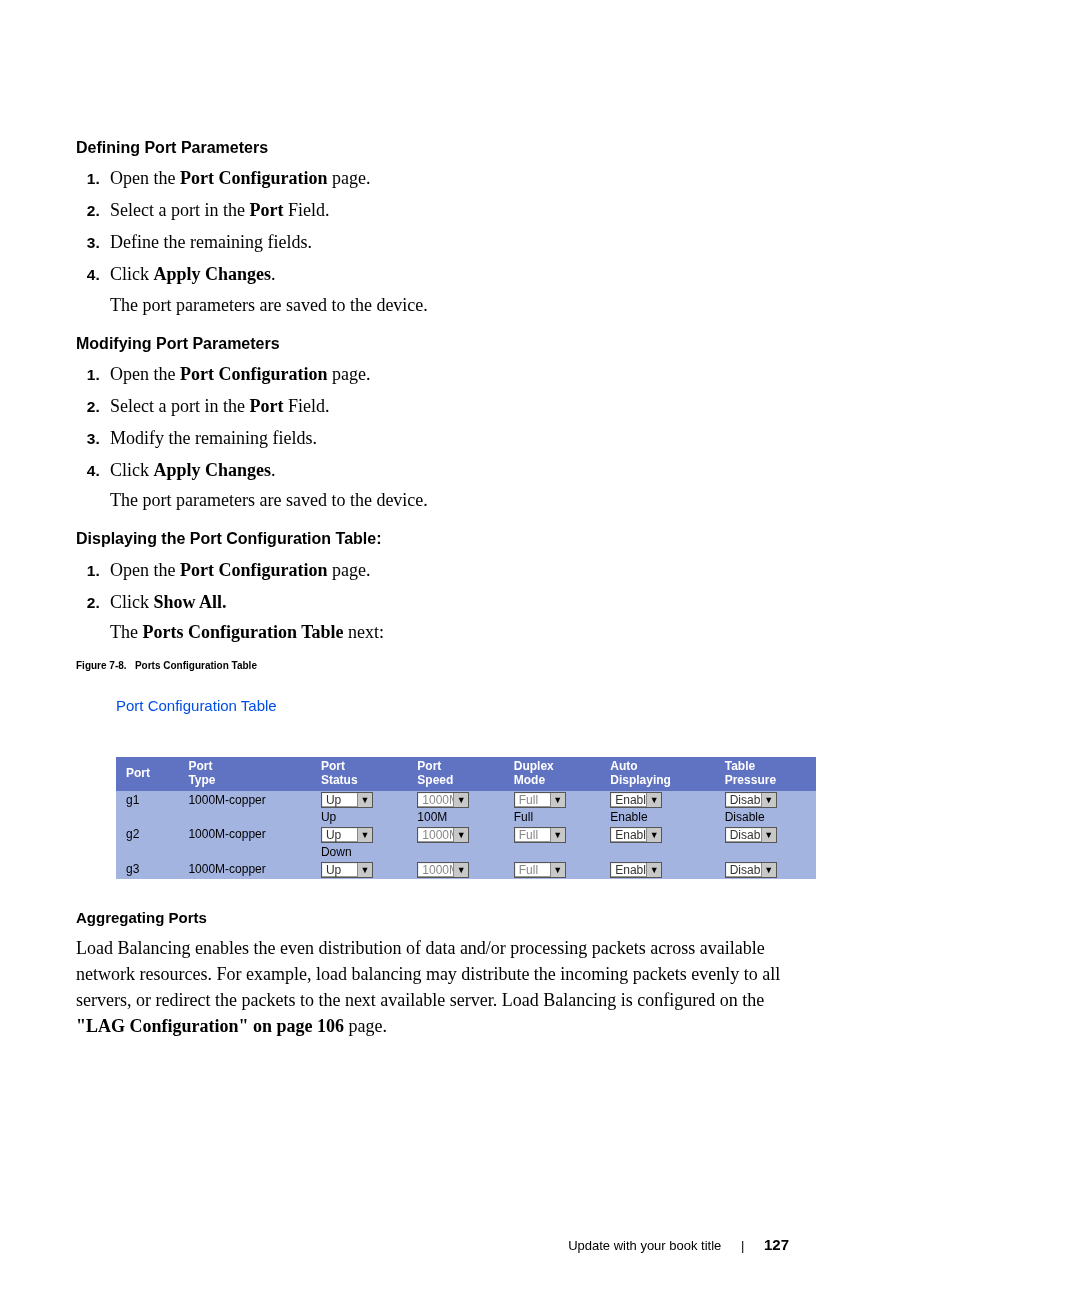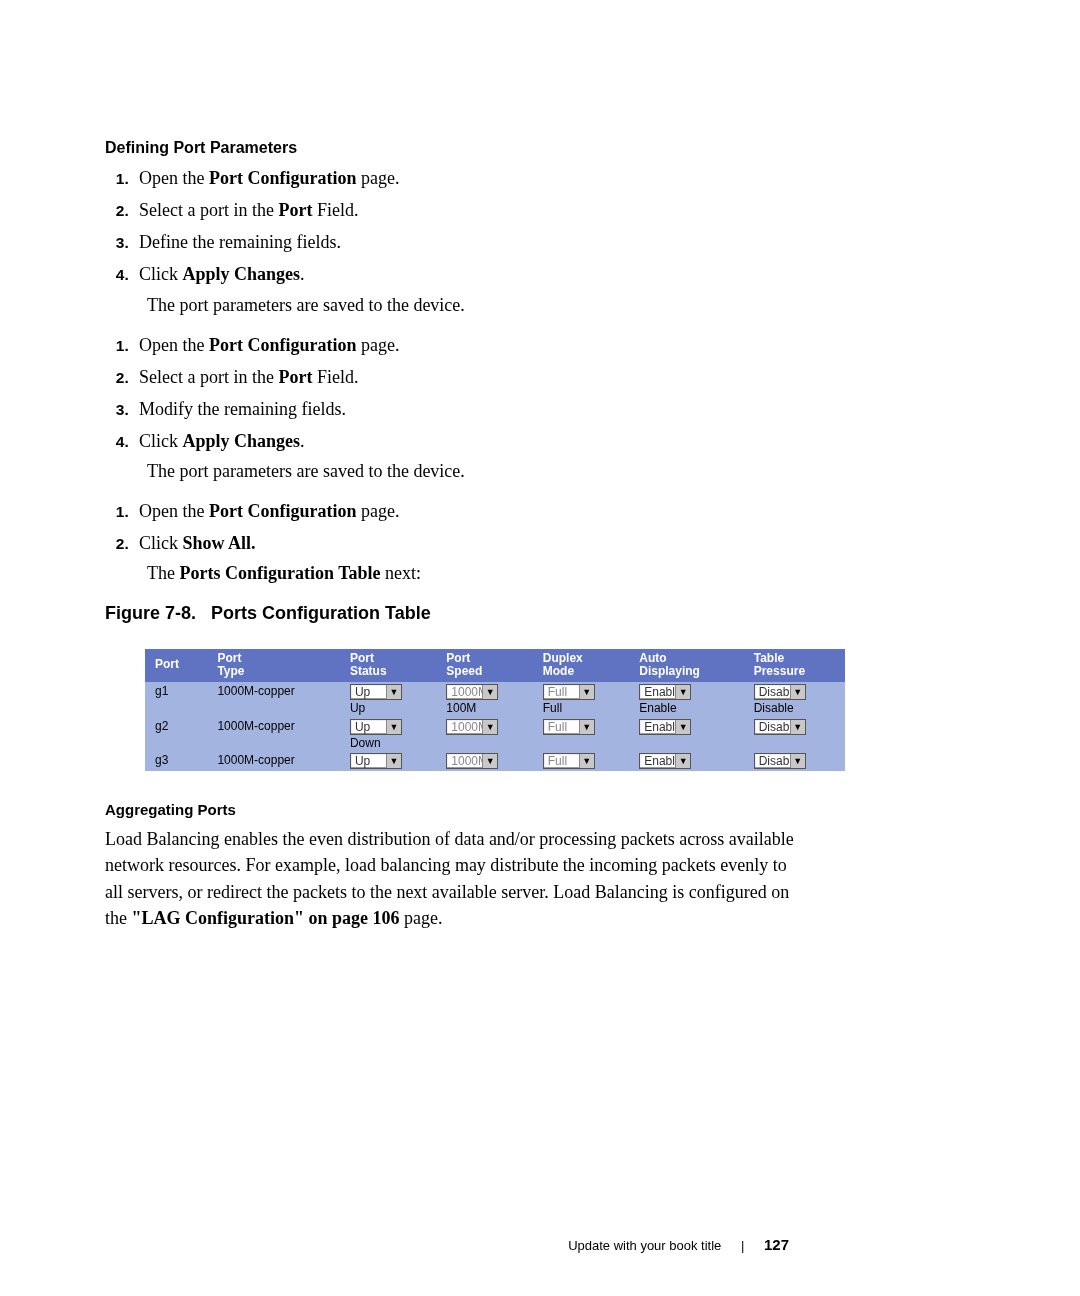--- a/index.html
+++ b/index.html
@@ -8,21 +8,21 @@
     background: #fff;
     color: #000;
     font-family: "Times New Roman", Times, serif;
     font-size: 18px;
     line-height: 1.45;
   }
   .page {
     width: 884px;
     min-height: 1296px;
     box-sizing: border-box;
-    padding: 130px 90px 50px 105px;
+    padding: 130px 90px 50px 76px;
     position: relative;
   }
   .section-head {
     font-family: Arial, Helvetica, sans-serif;
     font-weight: bold;
     font-size: 16px;
     margin: 6px 0 6px 0;
   }
   .sub-head {
     font-family: Arial, Helvetica, sans-serif;
@@ -40,29 +40,29 @@
   }
   ol.steps li::marker {
     font-family: Arial, Helvetica, sans-serif;
     font-weight: bold;
     font-size: 15.5px;
   }
   .body-after {
     margin: 4px 0 10px 34px;
   }
   .body-after.inline {
-    margin-left: 8px;
+    margin-left: 0;
     margin-top: 4px;
     display: block;
   }
   .bold { font-weight: bold; }
   .fig-caption {
     font-family: Arial, Helvetica, sans-serif;
     font-weight: bold;
-    font-size: 18px;
+    font-size: 10px;
     margin: 10px 0 22px 0;
   }
   .tbl-title {
     font-family: Arial, Helvetica, sans-serif;
     font-size: 15px;
     color: #004de6;
     margin: 0 0 40px 40px;
   }
   .port-table {
     width: 700px;
@@ -151,42 +151,45 @@
   <div class="section-head">Defining Port Parameters</div>
   <ol class="steps">
     <li><span>Open the </span><span class="bold">Port Configuration</span><span> page.</span></li>
     <li><span>Select a port in the </span><span class="bold">Port</span><span> Field.</span></li>
     <li><span>Define the remaining fields.</span></li>
     <li><span>Click </span><span class="bold">Apply Changes</span><span>.</span>
       <span class="body-after inline">The port parameters are saved to the device.</span>
     </li>
   </ol>
 
+  <div class="section-head">Modifying Port Parameters</div>
   <ol class="steps">
     <li><span>Open the </span><span class="bold">Port Configuration</span><span> page.</span></li>
     <li><span>Select a port in the </span><span class="bold">Port</span><span> Field.</span></li>
     <li><span>Modify the remaining fields.</span></li>
     <li><span>Click </span><span class="bold">Apply Changes</span><span>.</span>
       <span class="body-after inline">The port parameters are saved to the device.</span>
     </li>
   </ol>
 
+  <div class="section-head">Displaying the Port Configuration Table:</div>
   <ol class="steps">
     <li><span>Open the </span><span class="bold">Port Configuration</span><span> page.</span></li>
     <li><span>Click </span><span class="bold">Show All.</span>
       <span class="body-after inline">
         <span>The </span><span class="bold">Ports Configuration Table</span><span> next:</span>
       </span>
     </li>
   </ol>
 
   <div class="fig-caption">
     <span>Figure 7-8.</span>&nbsp;&nbsp;&nbsp;<span>Ports Configuration Table</span>
   </div>
 
+  <div class="tbl-title">Port Configuration Table</div>
 
   <table class="port-table">
     <thead>
       <tr>
         <td><span>Port</span><span class="sub"></span></td>
         <td><span>Port</span><span class="sub">Type</span></td>
         <td><span>Port</span><span class="sub">Status</span></td>
         <td><span>Port</span><span class="sub">Speed</span></td>
         <td><span>Duplex</span><span class="sub">Mode</span></td>
         <td><span>Auto</span><span class="sub">Displaying</span></td>

